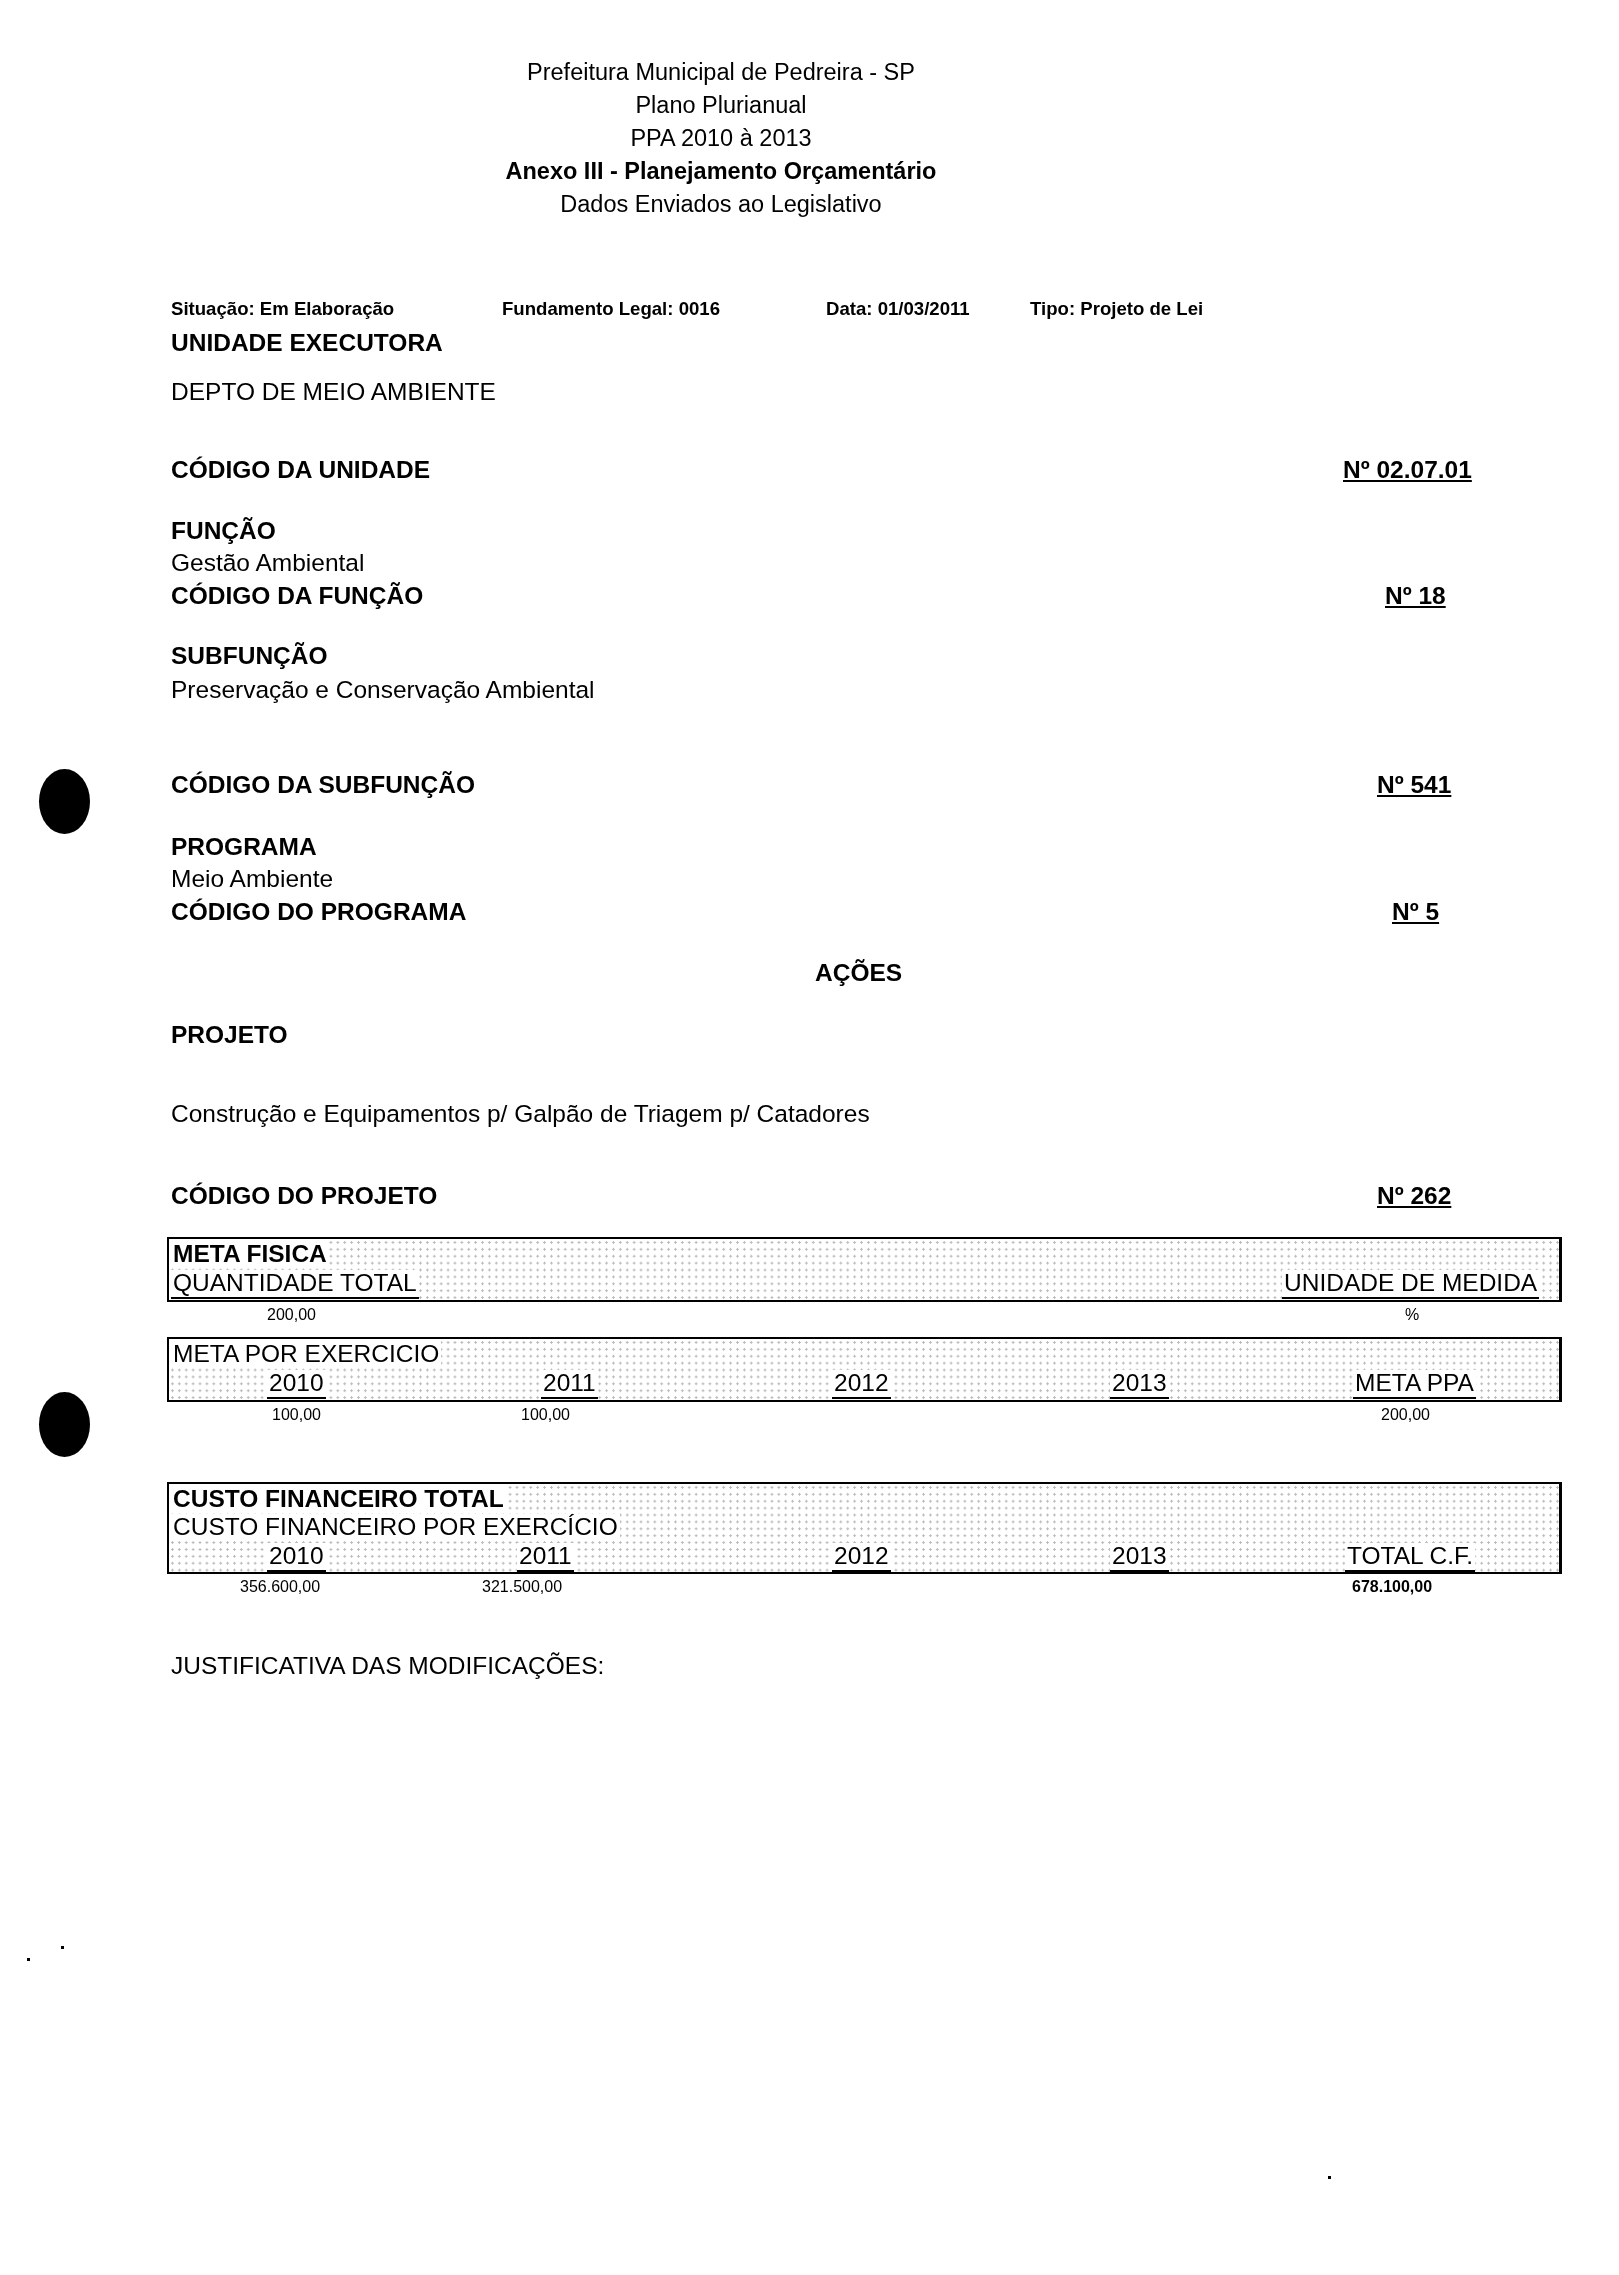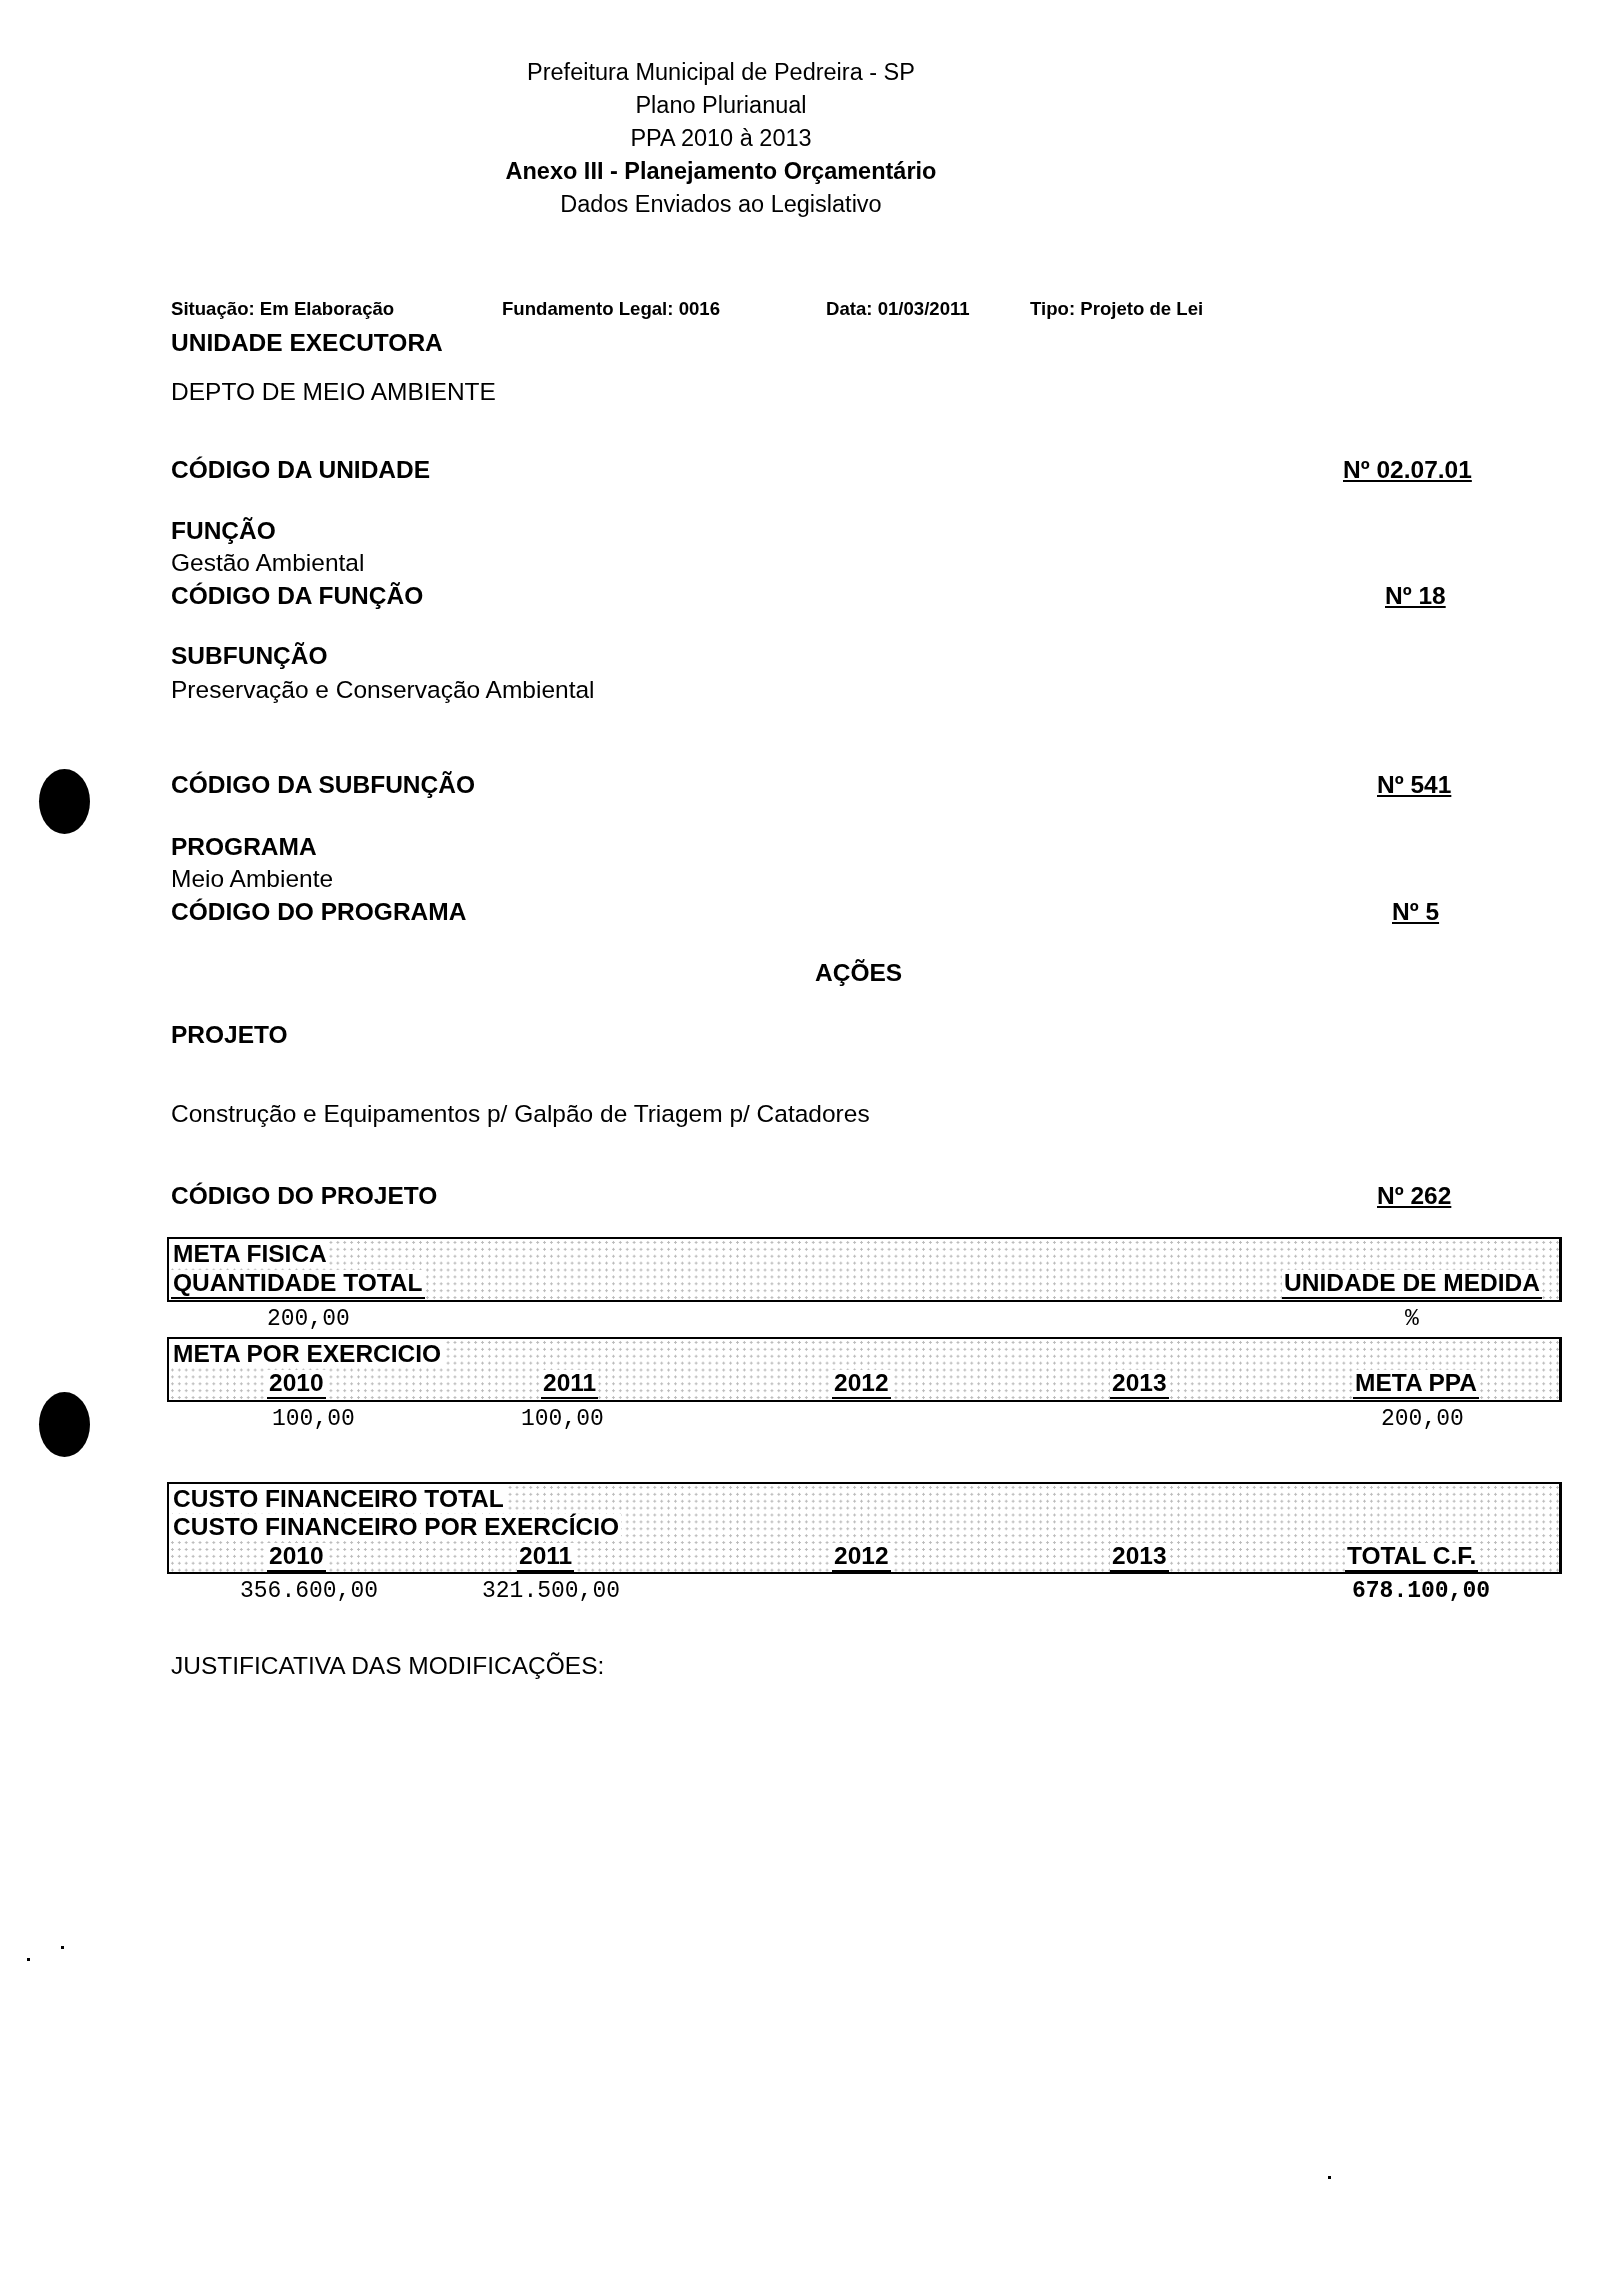--- a/index.html
+++ b/index.html
@@ -14,24 +14,24 @@
   .meta-line { font-size: 18.6px; font-weight: bold; top: 298px; }
   .label { font-size: 24.5px; font-weight: bold; }
   .text { font-size: 24.5px; }
   .num { font-size: 24.5px; font-weight: bold; text-decoration: underline; }
   .hole { position: absolute; border-radius: 50%; background: #000; width: 51px; height: 65px; }
   .box {
     position: absolute; border: 2.9px solid #000; border-right-width: 3.9px;
     background-image: radial-gradient(#bbb 1px, transparent 1.2px);
     background-size: 6.9px 6.9px;
   }
-  .box .cell { position: absolute; white-space: nowrap; font-size: 24.5px; background: #fff; padding: 0 2px; line-height: 26.5px; font-weight: bold; }
+  .box .cell { position: absolute; white-space: nowrap; font-size: 24.5px; background: #fff; padding: 0 2px; line-height: 26.5px; }
   .box .cell.b { font-weight: bold; }
   .box .cell.u { border-bottom: 2.9px solid #000; }
-  .val { font-size: 23px; position: absolute; white-space: nowrap; font-family: Liberation Mono, monospace; }
+  .val { font-size: 16px; position: absolute; white-space: nowrap; }
   .val.b { font-weight: bold; }
   .speck { position: absolute; width: 2.9px; height: 2.9px; background: #000; }
 </style>
 </head>
 <body>
 
 <div class="header">
   <div>Prefeitura Municipal de Pedreira - SP</div>
   <div>Plano Plurianual</div>
   <div>PPA 2010 à 2013</div>

